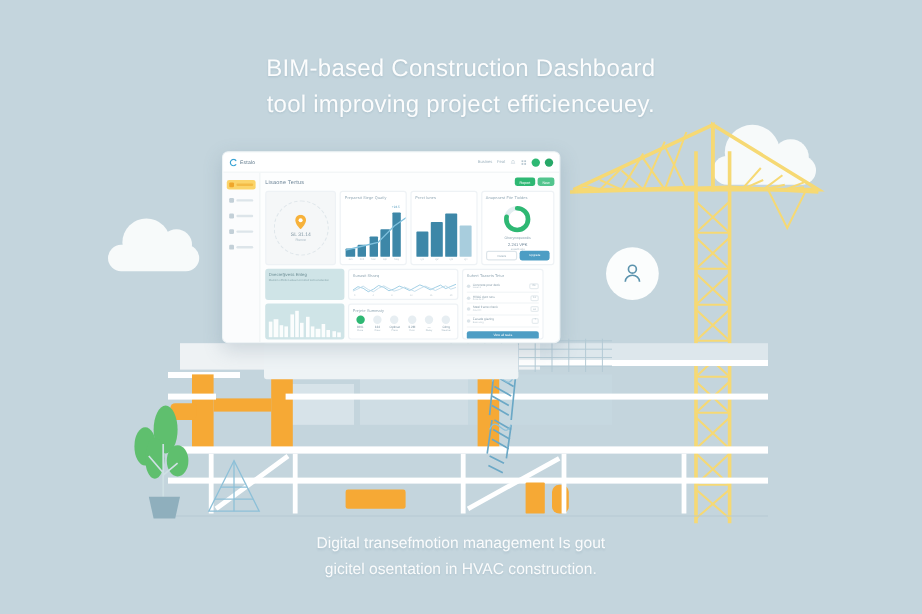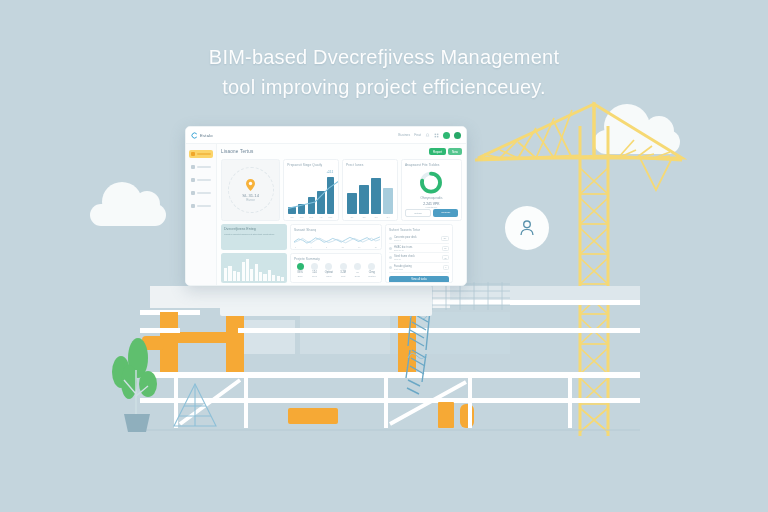--- a/index.html
+++ b/index.html
@@ -567,15 +567,17 @@
                 </div>
               </div>
             <div class="list-btn">View all tasks</div>
           </div>
         </div>
 
       </div>
     </div>
   </div>
 
-  <div class="headline">BIM-based Dvecrefjivess Management
+  <div class="headline">BIM-based Construction Dashboard
 tool improving project efficienceuey.</div>
+  <div class="caption">Digital transefmotion management Is gout
+gicitel osentation in HVAC construction.</div>
 </div>
 
 </body></html>

